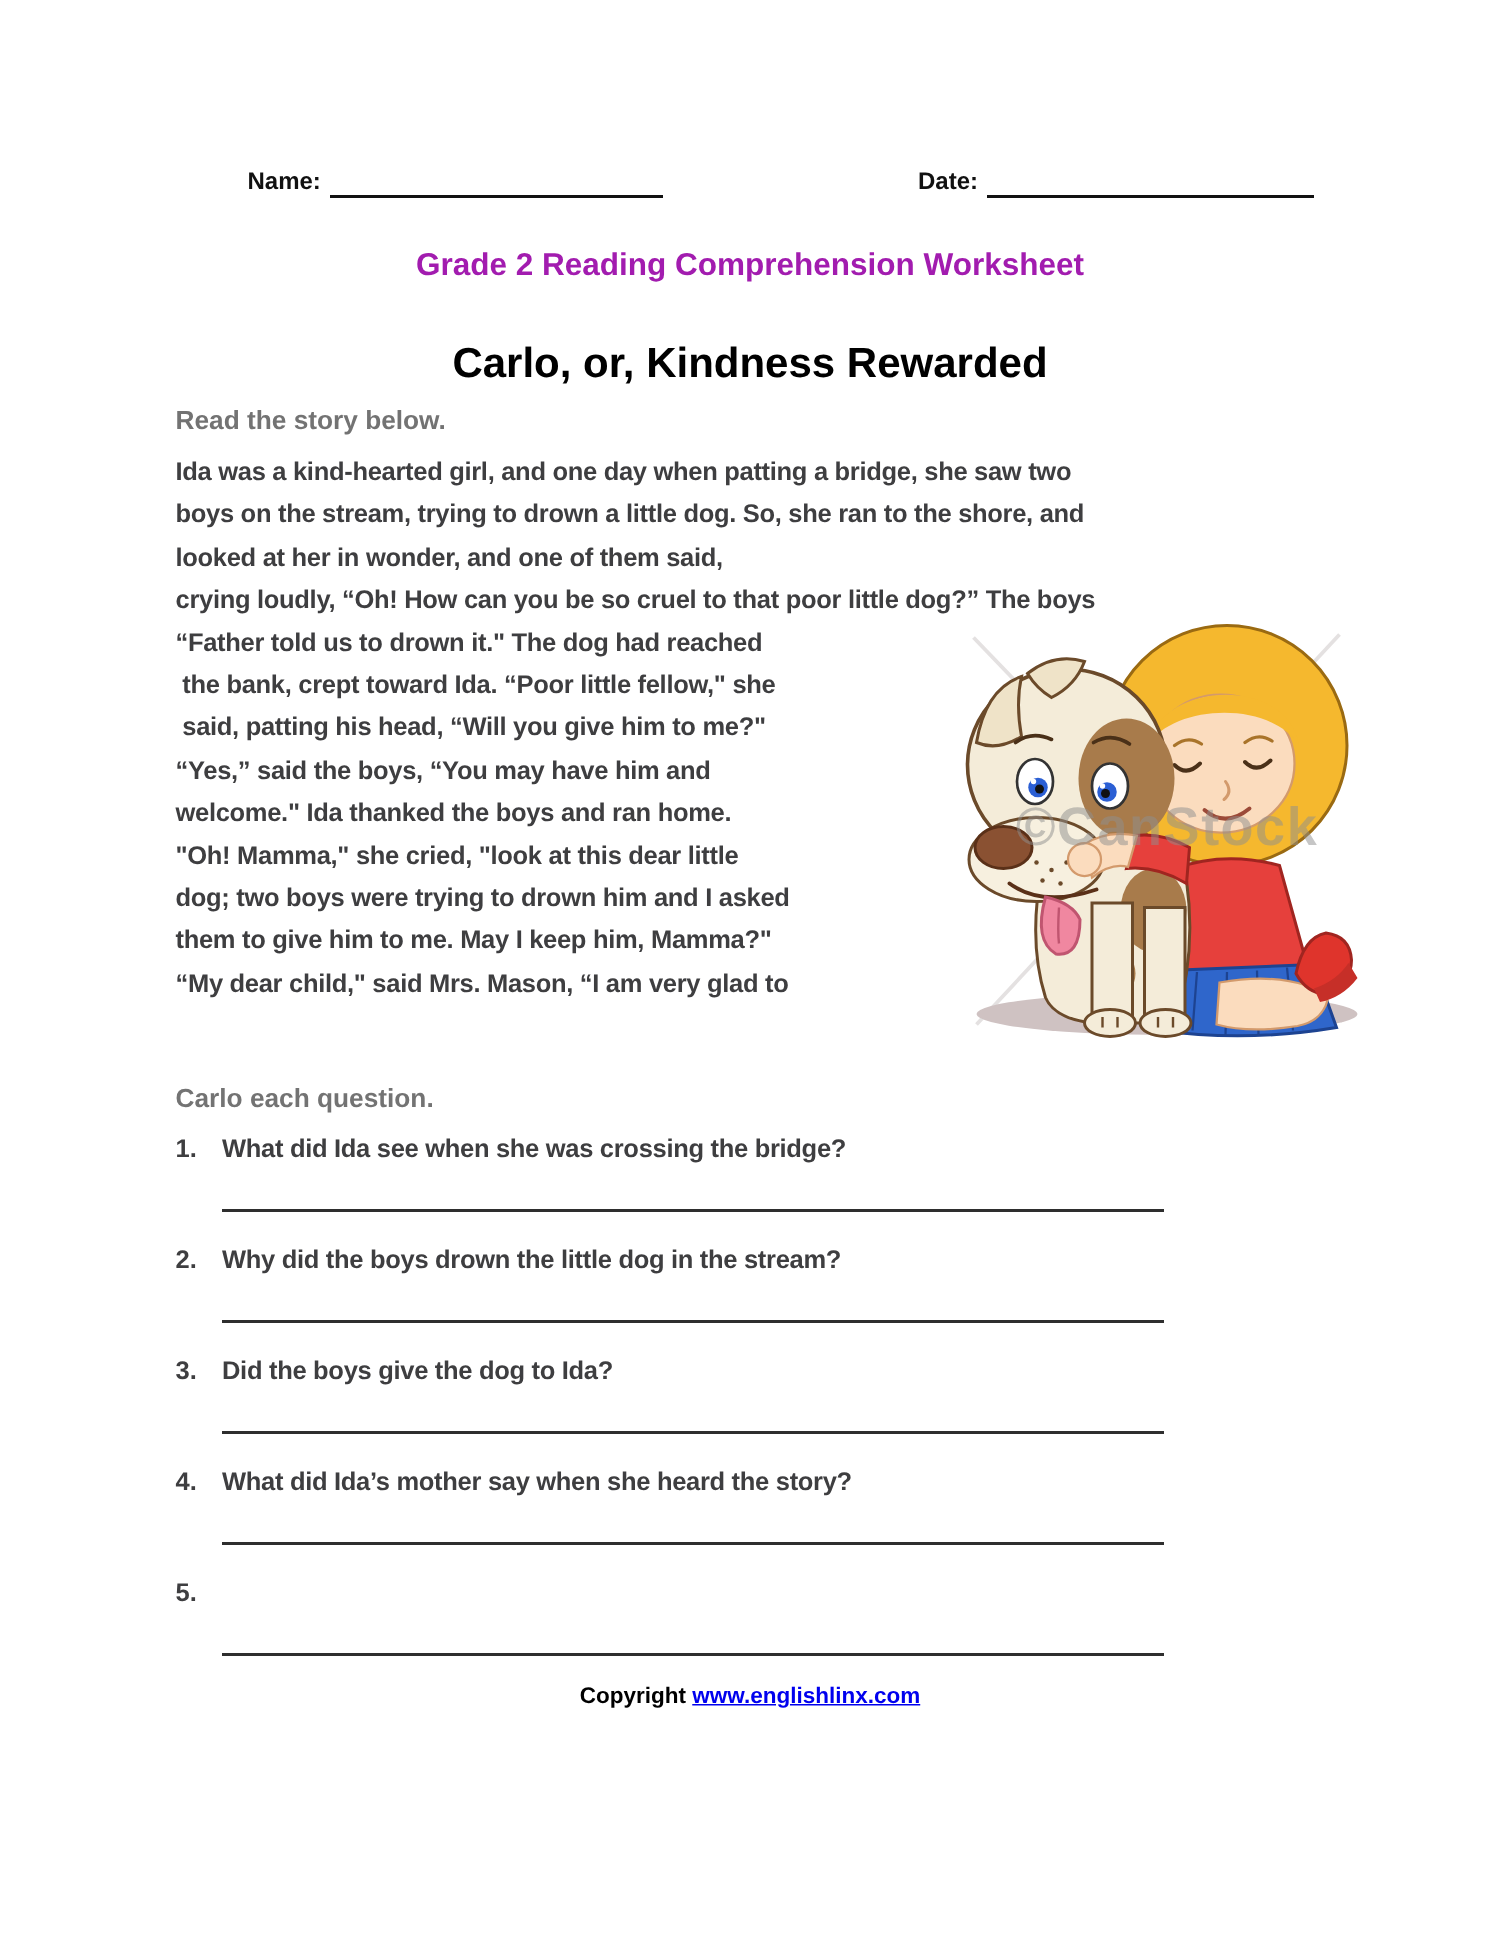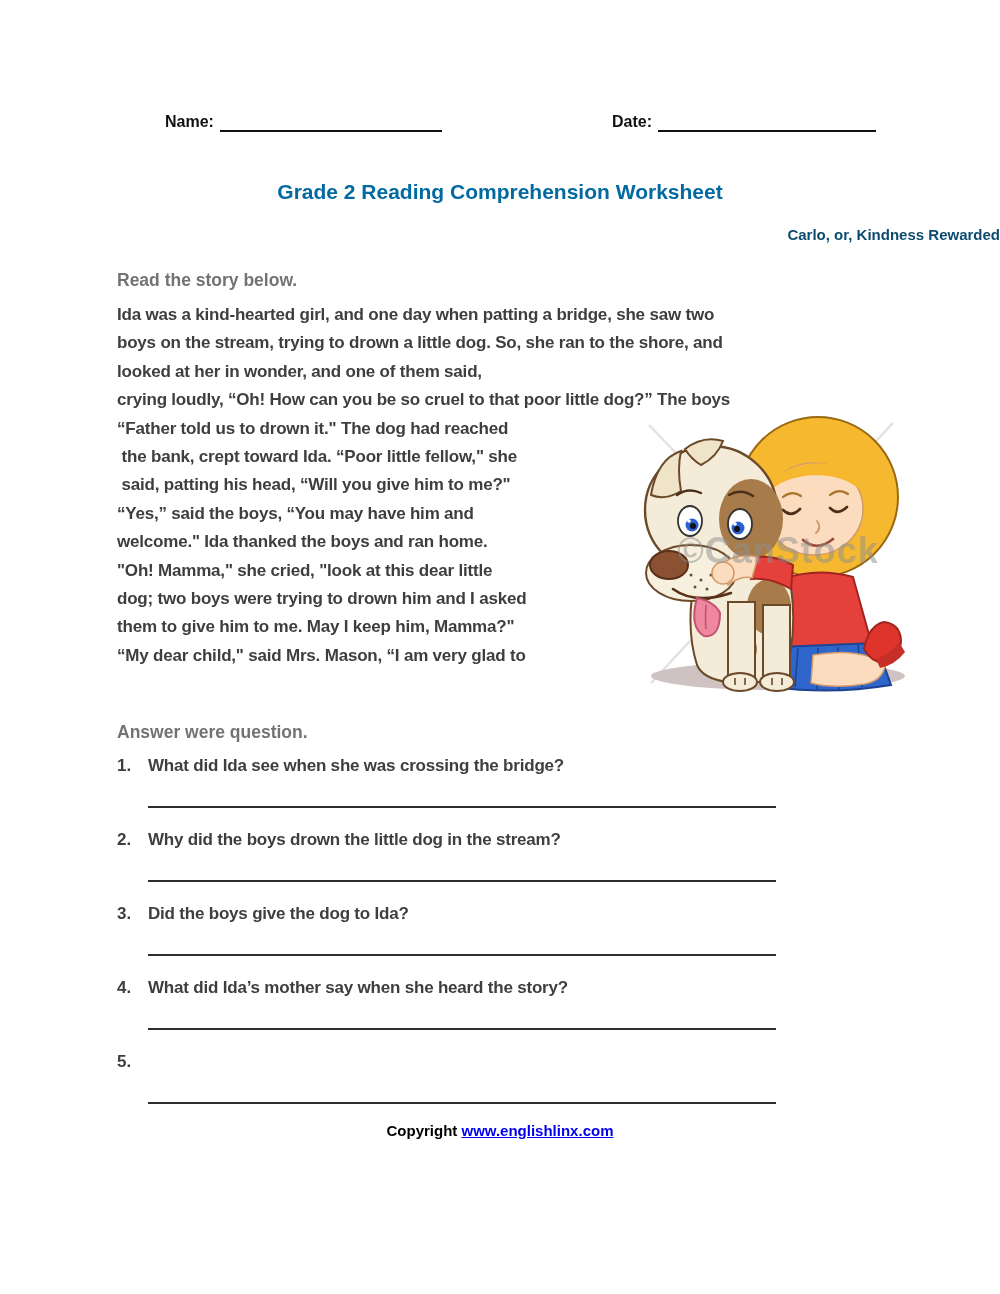--- a/index.html
+++ b/index.html
@@ -16,26 +16,26 @@
     position:absolute; top:112px; left:117px; right:124px;
     display:flex; justify-content:space-between; align-items:flex-end;
   }
   .field-group { display:flex; align-items:flex-end; }
   .field-label { font-size:16px; font-weight:700; color:#111; line-height:20px;margin-left:48px; }
   .write-line { display:inline-block; border-bottom:2px solid #111; height:18px; margin-left:6px; }
   .write-line.name { width:222px; }
   .write-line.date { width:218px; }
   
   .doc-title {
-    position:absolute; top:180px; left:0; width:100%;
-    text-align:center; font-size:21px; font-weight:700; color:#0369a1;
+    position:absolute; top:165px; left:0; width:100%;
+    text-align:center; font-size:21px; font-weight:700; color:#a21caf;
   }
   .doc-subtitle {
     position:absolute; top:226px; left:0; width:100%;
-    text-align:right; font-size:15px; font-weight:700; color:#0c4a6e;
+    text-align:center; font-size:28px; font-weight:700; color:#000000;
   }
   
   .section-heading {
     font-size:17.5px; font-weight:700; color:#737373;
   }
   .story-heading { position:absolute; top:270px; left:117px; }
   
   .story {
     position:absolute; top:301px; left:117px; width:775px;
   }
@@ -191,21 +191,21 @@
     <g>
       <path d="M160,168 Q142,158 124,160 L118,182 Q138,180 158,192 Z" fill="#E6403C" stroke="#a02520" stroke-width="2"></path>
       <path d="M125,160 Q104,156 90,166 L95,188 Q108,178 119,181 Z" fill="#FBDCBE" stroke="#d39a6c" stroke-width="1.5"></path>
       <circle cx="90" cy="176" r="11" fill="#FBDCBE" stroke="#d39a6c" stroke-width="1.5"></circle>
     </g>
 
     <text x="145" y="166" text-anchor="middle" font-family="Liberation Sans, sans-serif" font-size="36" font-weight="bold" fill="#8f8f8f" opacity="0.5" letter-spacing="1">©CanStock</text>
   </svg>
 
   <div class="questions">
-    <div class="section-heading">Answer were question.</div>
+    <div class="section-heading">Carlo each question.</div>
     <div id="questions-list">
   <div class="q-block">
     <div class="q-row">
       <span class="q-num">1.</span>
       <span class="q-text">What did Ida see when she was crossing the bridge?</span>
     </div>
     <div class="answer-line"></div>
   </div>
 
   <div class="q-block">

